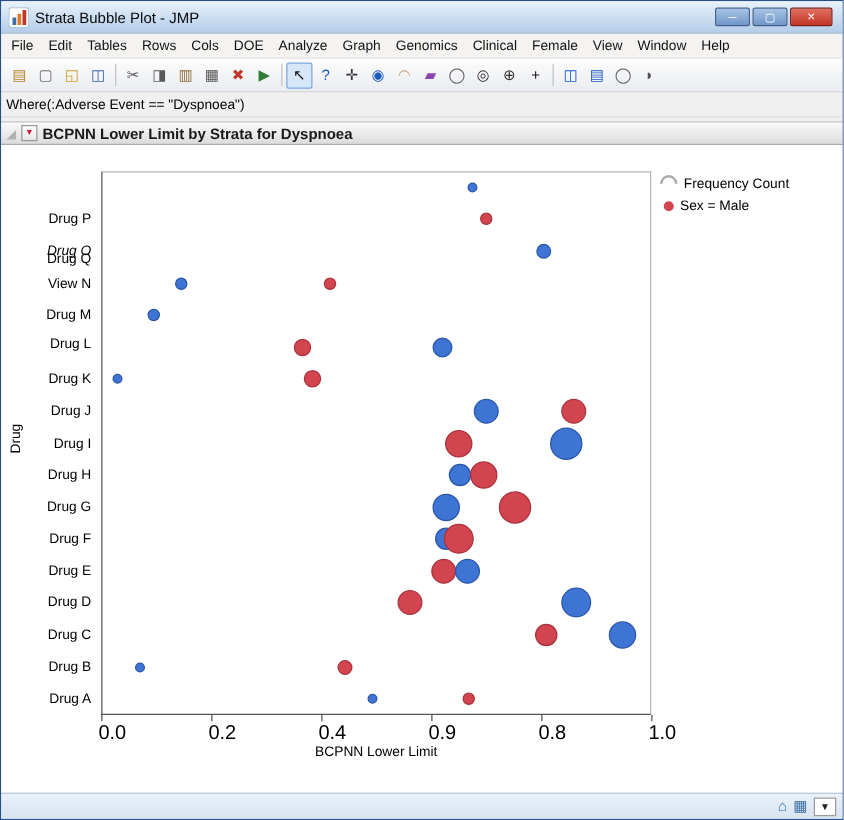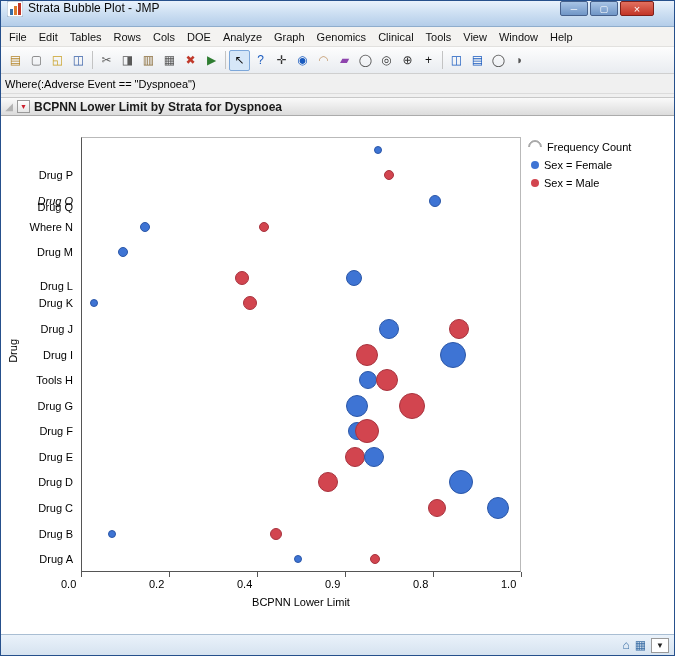--- a/index.html
+++ b/index.html
@@ -1,20 +1,20 @@
 <!DOCTYPE html>
 <html><head>
 <meta charset="utf-8">
 <style>
   * { margin:0; padding:0; box-sizing:border-box; }
   html,body { width:675px; height:656px; font-family:"Liberation Sans", sans-serif; background:#fff; }
   .window { width:675px; height:656px; border:1px solid #26508c; display:flex; flex-direction:column; background:#f0f0f0; }
 
   
-  .titlebar { height:26px; flex:0 0 26px; display:flex; padding:0 20px 0 6px;
+  .titlebar { height:26px; flex:0 0 26px; display:flex; align-items:center; padding:0 8px 0 6px;
     background:linear-gradient(#e9f2fc, #cfe1f3 45%, #b4cde9); border-bottom:1px solid #8fadcc; }
   .app-icon { width:16px; height:16px; margin-right:5px; display:inline-flex; }
   .title-text { font-size:12px; color:#0a0a0a; flex:1; }
   .win-btns { display:flex; gap:2px; }
   .wbtn { width:28px; height:15px; display:flex; align-items:center; justify-content:center;
     font-size:9px; color:#fff; border:1px solid #46618c; border-radius:2px;
     background:linear-gradient(#a8c4e6,#7096c6); cursor:default; }
   .wbtn.close { width:34px; background:linear-gradient(#e2705f,#c23527); border-color:#7e201a; font-size:11px; }
 
   
@@ -41,21 +41,21 @@
   .redtri { width:13px; height:13px; margin:0 4px 0 2px; background:linear-gradient(#fff,#e6e6e6);
     border:1px solid #9a9a9a; display:flex; align-items:center; justify-content:center; }
   .redtri-glyph { font-size:7px; color:#cc1f2d; line-height:1; }
   .report-title { font-size:12px; font-weight:bold; color:#1a1a1a; }
 
   
   .chart-area { flex:1; background:#fff; position:relative; overflow:hidden; }
   .plot-frame { position:absolute; border:1px solid #b9b9b9; border-left-color:#555; border-bottom-color:#555; background:#fff; }
   .ylab { position:absolute; font-size:11px; color:#000; text-align:right; height:14px; line-height:14px; }
   .xtick { position:absolute; width:1px; height:5px; background:#555; }
-  .xticklab { position:absolute; font-size:11px; color:#000; width:40px; text-align:left; }
+  .xticklab { position:absolute; font-size:16px; color:#000; width:40px; text-align:right; }
   .xaxis-title { position:absolute; font-size:11px; color:#000; text-align:center; width:160px; }
   .yaxis-title { position:absolute; font-size:11px; color:#000; writing-mode:vertical-rl; transform:rotate(180deg); }
   .bubble { position:absolute; border-radius:50%; }
 
   
   .legend { position:absolute; font-size:11px; color:#000; }
   .legend-row { display:flex; align-items:center; height:18px; gap:5px; }
   .freq-icon { width:14px; height:14px; border:2px solid #aaa; border-radius:50%;
     border-bottom-color:transparent; border-left-color:transparent; transform:rotate(-45deg); }
   .dot { width:8px; height:8px; border-radius:50%; margin-left:3px; }
@@ -93,21 +93,21 @@
       <span class="menu-item">File</span>
       <span class="menu-item">Edit</span>
       <span class="menu-item">Tables</span>
       <span class="menu-item">Rows</span>
       <span class="menu-item">Cols</span>
       <span class="menu-item">DOE</span>
       <span class="menu-item">Analyze</span>
       <span class="menu-item">Graph</span>
       <span class="menu-item">Genomics</span>
       <span class="menu-item">Clinical</span>
-      <span class="menu-item">Tools</span>
+      <span class="menu-item">Female</span>
       <span class="menu-item">View</span>
       <span class="menu-item">Window</span>
       <span class="menu-item">Help</span>
     </div>
 
   <div class="toolbar">
       <span class="tb-icon" style="color: rgb(181, 134, 42);">▤</span>
       <span class="tb-icon" style="color: rgb(111, 111, 111);">▢</span>
       <span class="tb-icon" style="color: rgb(201, 162, 39);">◱</span>
       <span class="tb-icon" style="color: rgb(58, 98, 168);">◫</span>
@@ -153,38 +153,34 @@
   <div class="chart-area">
     <div class="plot-frame" style="left: 80px; top: 21px; width: 440px; height: 435px;"></div>
     <div class="yaxis-title" style="left: 6px; top: 222.5px;">Drug</div>
     <div class="xaxis-title" style="left: 220px; top: 480px;">BCPNN Lower Limit</div>
     <div class="legend" style="left: 527px; top: 22px; text-align: center;">
       <div class="legend-row">
         <span class="freq-icon"></span>
         <span>Frequency Count</span>
       </div>
       <div class="legend-row">
-        <span class="dot" id="dot-female" style="background: rgb(62, 116, 212);"></span>
-        <span>Sex = Female</span>
-      </div>
-      <div class="legend-row">
         <span class="dot" id="dot-male" style="background: rgb(210, 69, 79);"></span>
         <span>Sex = Male</span>
       </div>
     </div>
   <div class="ylab" style="left: 0px; width: 72px; top: 36px; margin-top: 48px;">Drug Q</div>
       <div class="ylab" style="left: 0px; width: 72px; top: 52.3824px;">Drug P</div>
       <div class="ylab" style="left: 0px; width: 72px; top: 77.9706px; font-style: italic;">Drug O</div>
-      <div class="ylab" style="left: 0px; width: 72px; top: 103.559px;">Where N</div>
+      <div class="ylab" style="left: 0px; width: 72px; top: 103.559px;">View N</div>
       <div class="ylab" style="left: 0px; width: 72px; top: 129.147px;">Drug M</div>
-      <div class="ylab" style="left: 0px; width: 72px; top: 163px;">Drug L</div>
+      <div class="ylab" style="left: 0px; width: 72px; top: 152px;">Drug L</div>
       <div class="ylab" style="left: 0px; width: 72px; top: 180.324px;">Drug K</div>
       <div class="ylab" style="left: 0px; width: 72px; top: 205.912px;">Drug J</div>
       <div class="ylab" style="left: 0px; width: 72px; top: 231.5px;">Drug I</div>
-      <div class="ylab" style="left: 0px; width: 72px; top: 257.088px;">Tools H</div>
+      <div class="ylab" style="left: 0px; width: 72px; top: 257.088px;">Drug H</div>
       <div class="ylab" style="left: 0px; width: 72px; top: 282.676px;">Drug G</div>
       <div class="ylab" style="left: 0px; width: 72px; top: 308.265px;">Drug F</div>
       <div class="ylab" style="left: 0px; width: 72px; top: 333.853px;">Drug E</div>
       <div class="ylab" style="left: 0px; width: 72px; top: 359.441px;">Drug D</div>
       <div class="ylab" style="left: 0px; width: 72px; top: 385.029px;">Drug C</div>
       <div class="ylab" style="left: 0px; width: 72px; top: 410.618px;">Drug B</div>
       <div class="ylab" style="left: 0px; width: 72px; top: 436.206px; padding-left: 32px;">Drug A</div>
       <div class="xtick" style="left: 80px; top: 456px;"></div>
       <div class="xticklab" style="left: 60px; top: 462px;">0.0</div>
       <div class="xtick" style="left: 168px; top: 456px;"></div>

